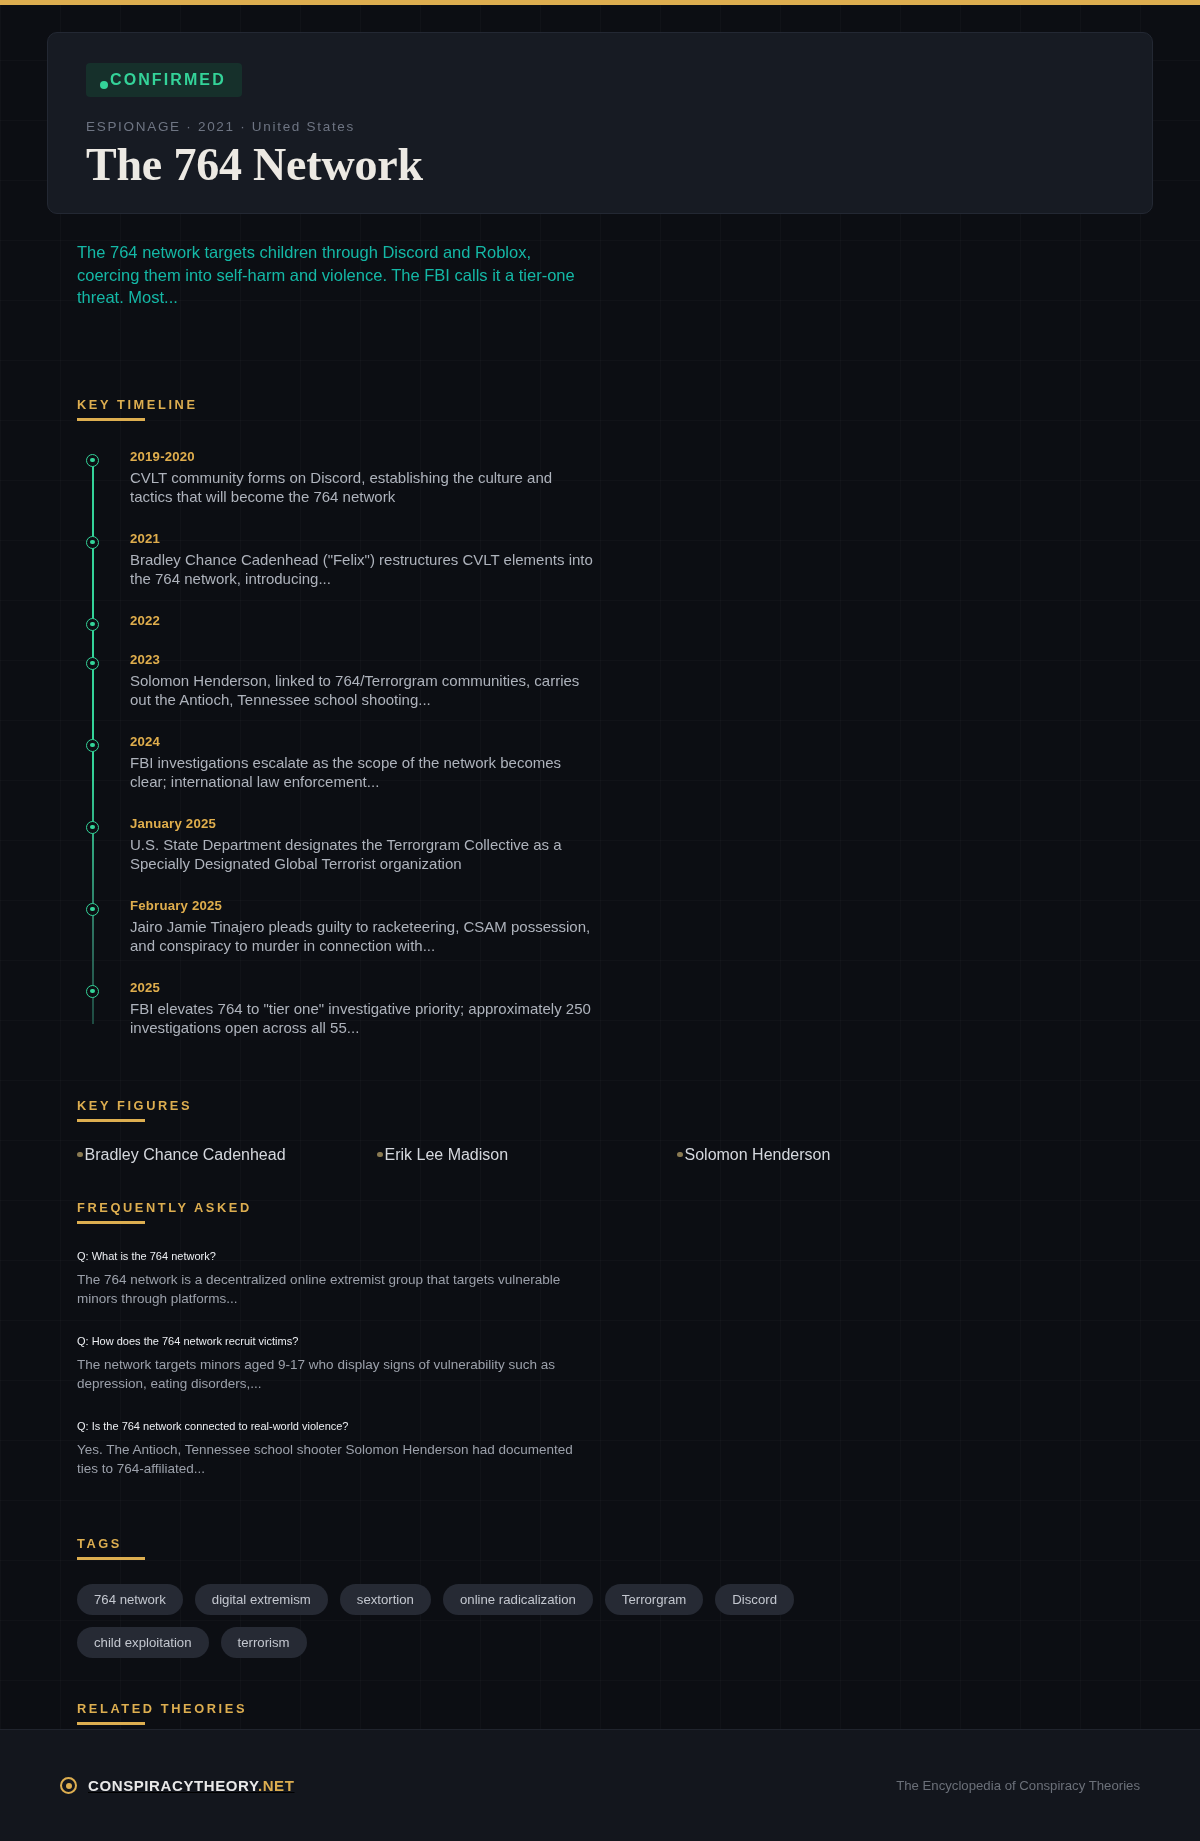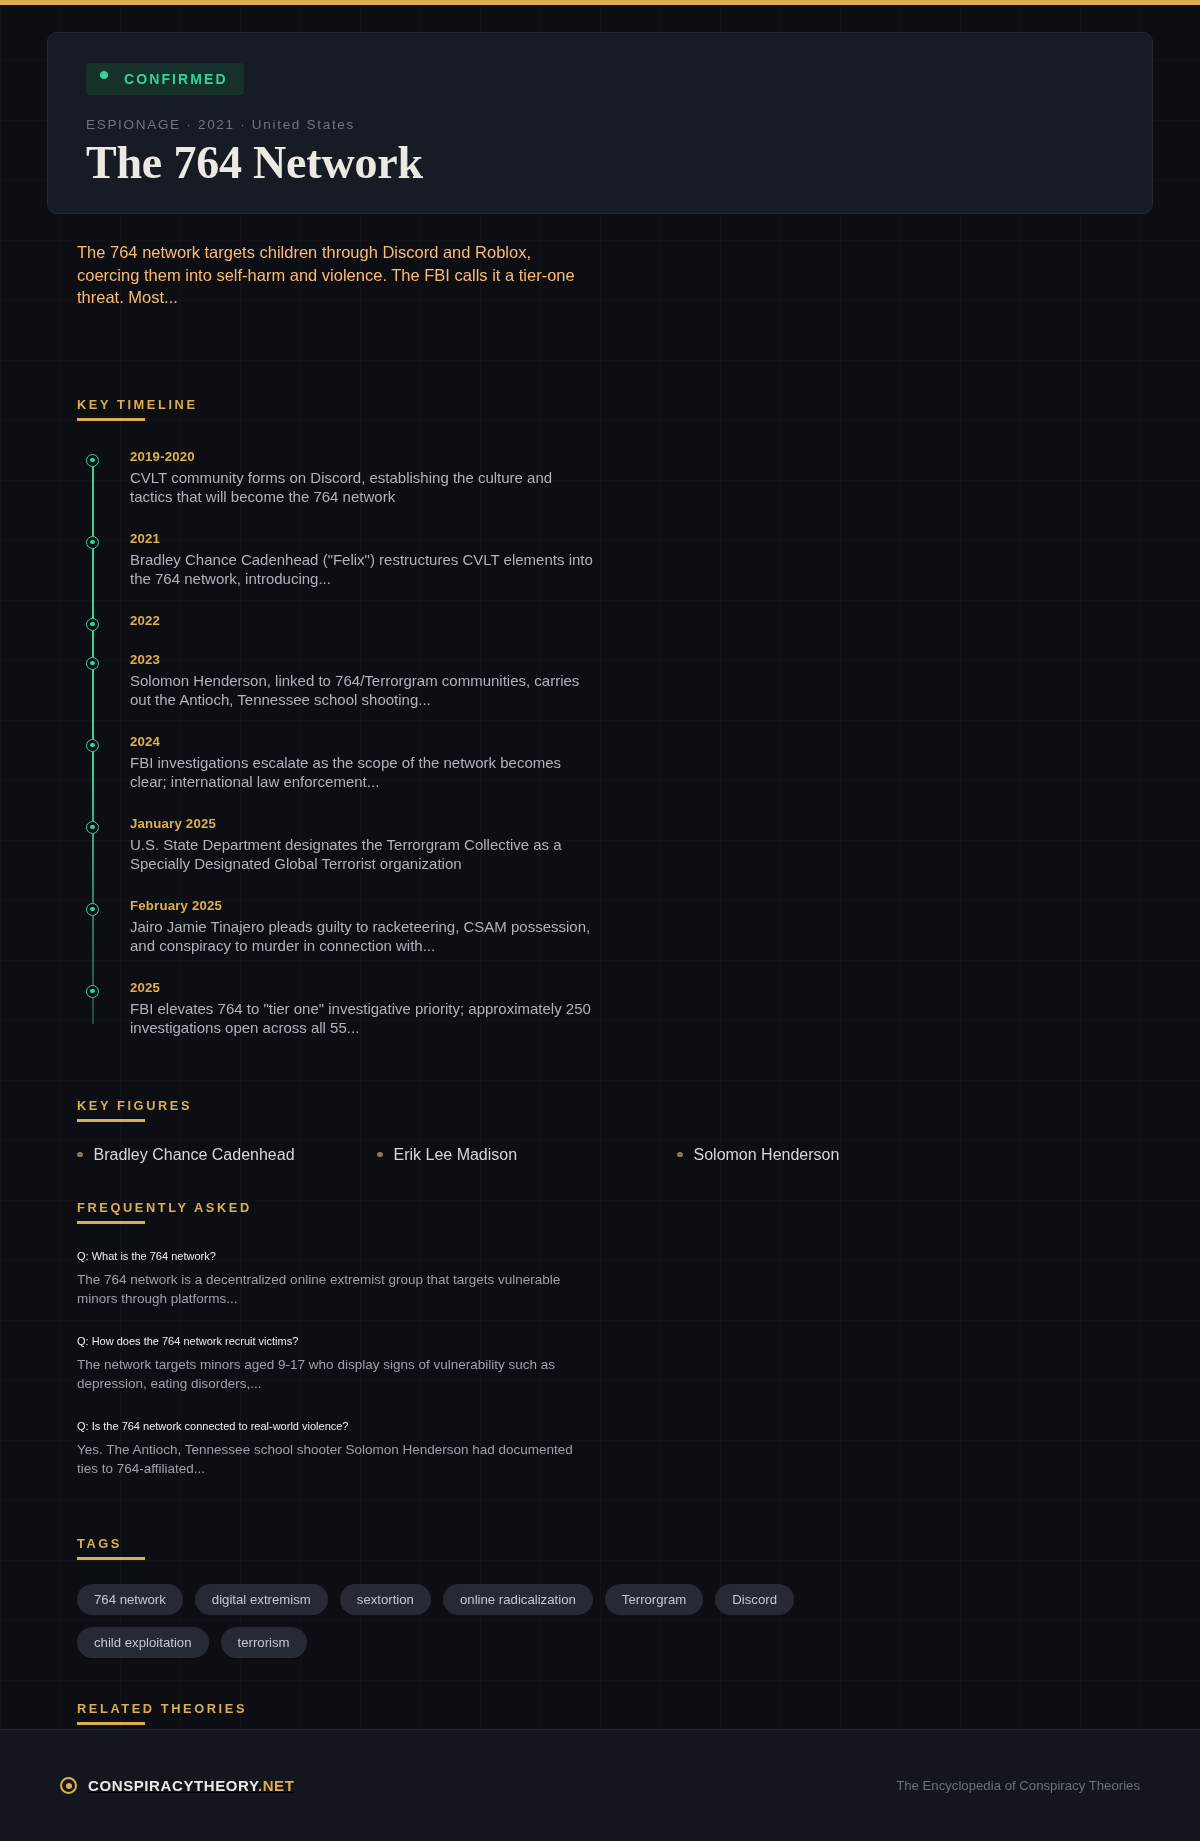--- a/index.html
+++ b/index.html
@@ -32,26 +32,26 @@
   
   #hero {
     margin:27px 47px 0 47px;
     height:182px;
     background:#171b23;
     border:1px solid #232833;
     border-radius:10px;
     padding:30px 0 0 38px;
   }
   .badge {
-    display:inline-flex; align-items:flex-start; gap:16px;
+    display:inline-flex; align-items:flex-end; gap:2px;
     background:#16302b;
     color:#34d399;
     border-radius:4px;
     padding:8px 16px 8px 14px;
-    font-size:14px;
+    font-size:16px;
     font-weight:bold;
     letter-spacing:2.1px;
   }
   .badge .dot {
     width:8px; height:8px; border-radius:50%;
     background:#34d399; display:inline-block;
   }
   .hero-meta {
     margin-top:22px;
     color:#6e7583;
@@ -64,21 +64,21 @@
     font-weight:bold;
     font-size:46px;
     color:#ece9e3;
     letter-spacing:-0.2px;
   }
 
   
   #summary {
     margin:27px 0 0 77px;
     width:520px;
-    color:#fdba74;
+    color:#14b8a6;
     font-size:16.5px;
     line-height:22.5px;
   }
 
   
   .sec-head {
     color:#ddae50;
     font-size:12.8px;
     font-weight:bold;
     letter-spacing:2.6px;
@@ -127,21 +127,21 @@
   .tl-text {
     margin-top:4px;
     color:#aeb3bc;
     font-size:15px;
     line-height:19.5px;
   }
 
   
   #figures-sec { margin:60px 0 0 77px; width:1010px; }
   .figs { margin-top:24px; display:flex; }
-  .fig { display:flex; align-items:center; gap:11px; }
+  .fig { display:flex; align-items:center; gap:2px; }
   .fig:nth-child(1){ width:300px; }
   .fig:nth-child(2){ width:300px; }
   .fig .bullet {
     width:5.5px; height:5.5px; border-radius:50%;
     background:#8a7a52; flex:none;
   }
   .fig .name { color:#d5d8de; font-size:16px; }
 
   
   #faq-sec { margin:36px 0 0 77px; width:520px; }

